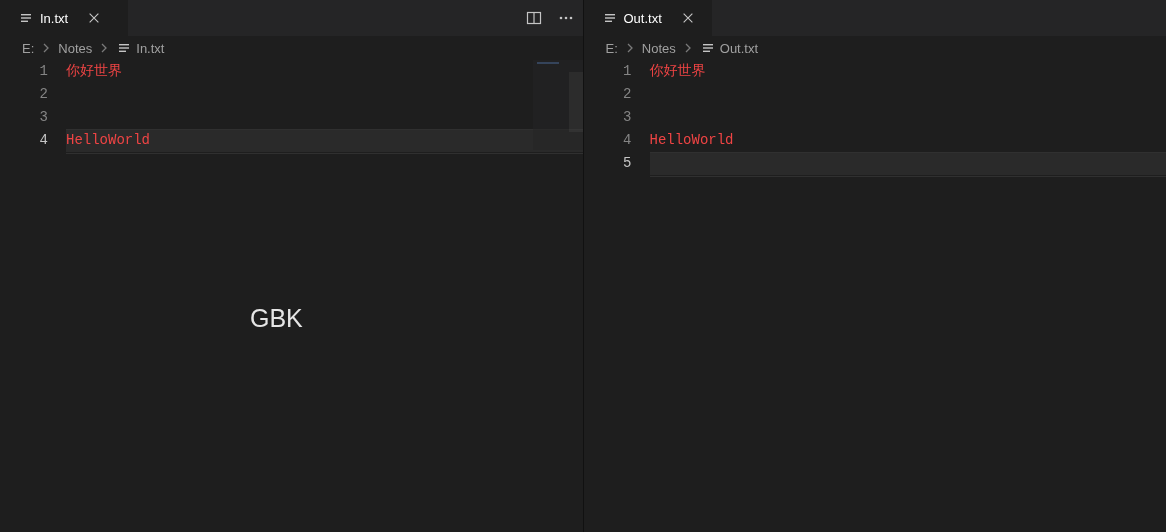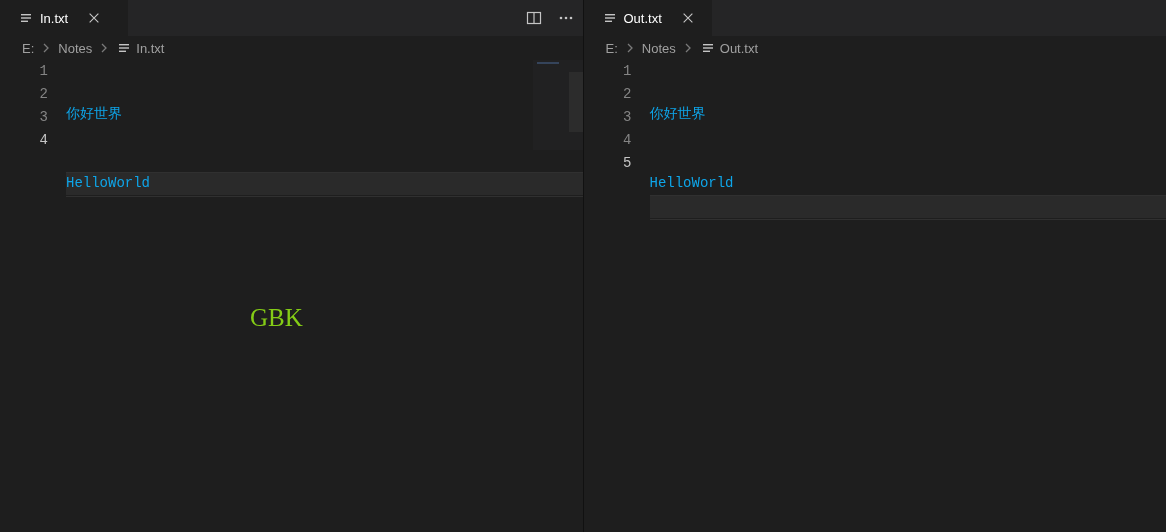--- a/index.html
+++ b/index.html
@@ -121,23 +121,22 @@
       width: 58px;
       text-align: right;
       color: #858585;
       padding: 0 18px 0 0;
       user-select: none;
     }
     .gutter .ln { height: 23px; }
     .gutter .ln.current { color: #c6c6c6; }
     .code {
       flex: 1;
-      color: #0ea5e9;
+      color: #ef4444;
       position: relative;
-      margin-top: 43px;
     }
     .code .line { height: 23px; white-space: pre; }
     .code .line.current {
       background: #2a2a2a;
     }
     .code .line.current::before {
       content: "";
       position: absolute;
       left: 0; right: 0;
       height: 23px;
@@ -165,22 +164,22 @@
     .minimap .tick {
       position: absolute;
       top: 2px;
       left: 4px;
       width: 22px;
       height: 2px;
       background: #4d6b99;
     }
     .annotation {
       position: absolute;
-      color: #84cc16;
-      font-family: Liberation Serif, serif;
+      color: #e5e5e5;
+      font-family: Liberation Sans, sans-serif;
       font-size: 25px;
       pointer-events: none;
     }
     .annotation.left-a { left: 250px; top: 304px; }
     svg { display: block; }
   </style>
 </head>
 <body>
 
 <div class="pane left">

